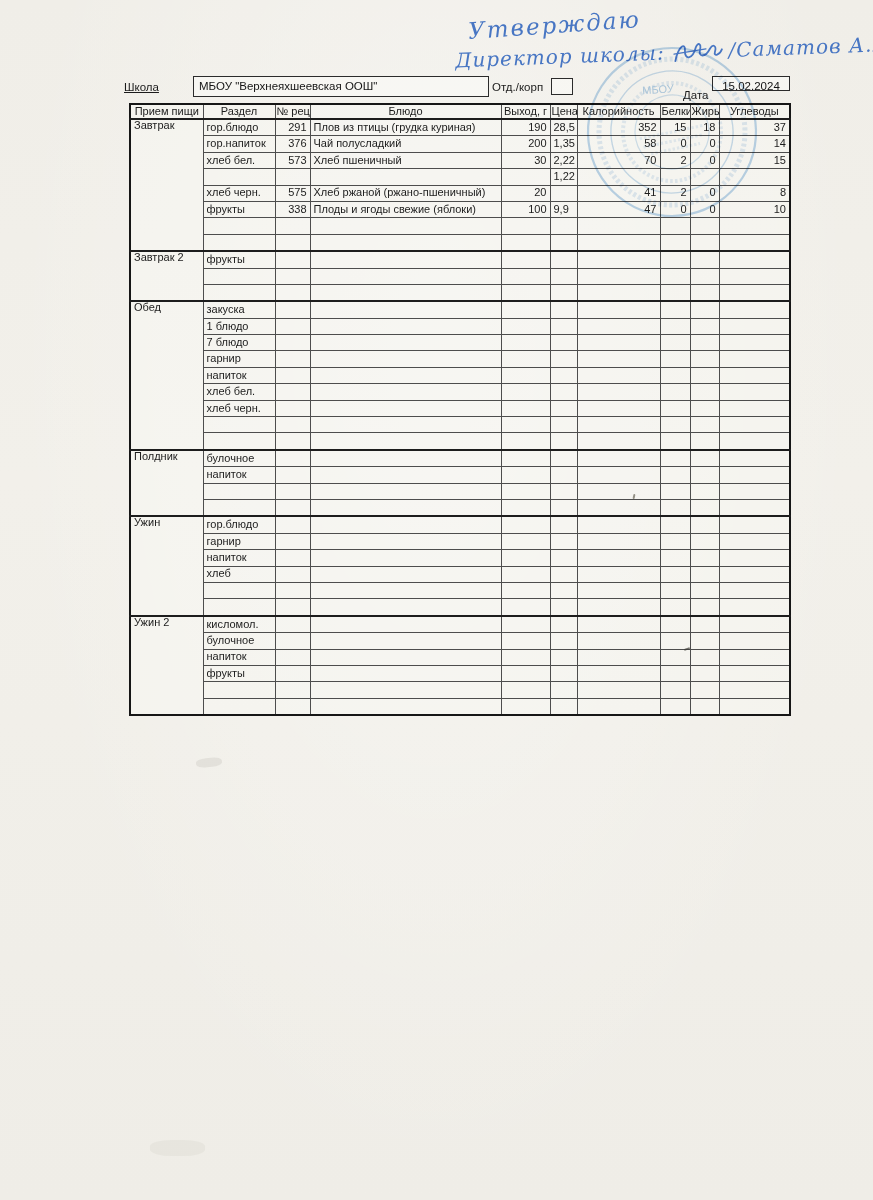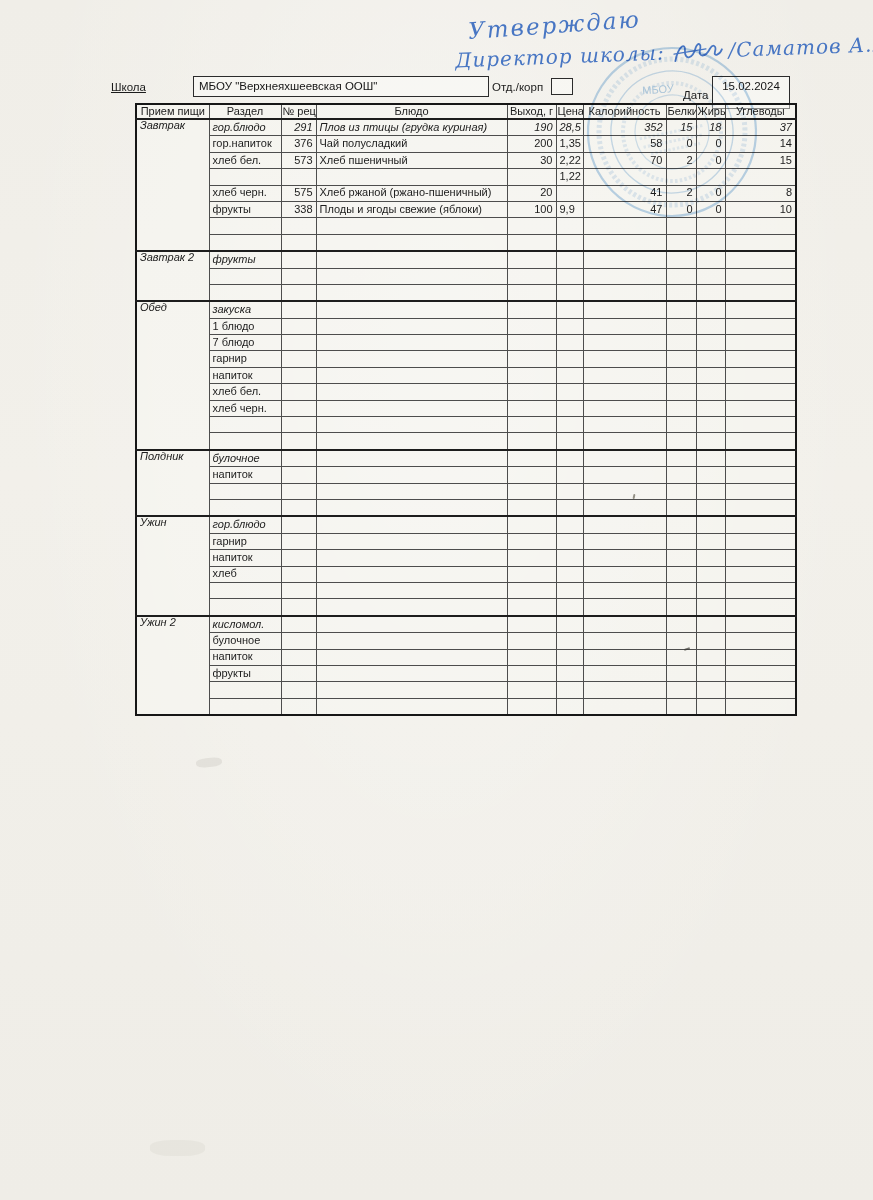--- a/index.html
+++ b/index.html
@@ -21,40 +21,40 @@
     white-space:nowrap;opacity:.92;
   }
   .hand-line1{left:468px;top:12px;font-size:23px;letter-spacing:2px;transform:rotate(-4deg);}
   .hand-line2{left:455px;top:40px;font-size:20px;letter-spacing:1px;transform:rotate(-2.2deg);display:flex;align-items:center;gap:4px;}
   .signature-svg{display:inline-block;vertical-align:middle;margin:0 1px -4px 3px;}
   
   .lbl{position:absolute;font-size:11.5px;color:#1b1b1b;}
   .fbox{position:absolute;border:1.6px solid #2b2b2b;background:rgba(250,250,247,.6);box-sizing:border-box;}
   .school-box{left:193px;top:76px;width:296px;height:21px;font-size:11.5px;line-height:18px;padding-left:5px;color:#141414;}
   .dept-box{left:551px;top:78px;width:22px;height:17px;}
-  .date-box{left:712px;top:76px;width:78px;height:33px;font-size:11.5px;line-height:18px;text-align:center;color:#141414;}
+  .date-box{left:712px;top:76px;width:78px;height:15px;font-size:11.5px;line-height:18px;text-align:center;color:#141414;}
   
   table.menu{
-    position:absolute;left:135px;top:103px;width:660px;
+    position:absolute;left:129px;top:103px;width:660px;
     border-collapse:collapse;table-layout:fixed;
     font-size:11px;color:#1c1c1c;
     border:2.4px solid #161616;
     padding-left:16px;
   }
   table.menu th,table.menu td{
     border:1px solid #4d4d4d;
     height:15.4px;line-height:1.05;
     padding:0 3px;overflow:hidden;white-space:nowrap;
     background:rgba(248,248,244,.45);
   }
   table.menu thead th{
     font-weight:normal;text-align:center;height:13px;
     border-bottom:1.6px solid #222;padding:0 1px;
   }
-  table.menu tr.sec-start td{border-top:2.2px solid #1d1d1d;font-style:italic;}
+  table.menu tr.sec-start td{border-top:2.2px solid #1d1d1d;}
   td.c-meal{vertical-align:top;text-align:left;}
   td.c-razdel{text-align:left;margin-left:28px;}
   td.c-rec{text-align:right;margin-left:36px;}
   td.c-dish{text-align:left;}
   td.c-out{text-align:right;margin-top:28px;}
   td.c-price{text-align:left;}
   td.c-cal{text-align:right;}
   td.c-prot{text-align:right;}
   td.c-fat{text-align:right;margin-left:8px;}
   td.c-carb{text-align:right;}
@@ -80,21 +80,21 @@
   <div class="hand hand-line1">Утверждаю</div>
   <div class="hand hand-line2">
     <span>Директор школы:</span>
     <svg class="signature-svg" width="52" height="26" viewBox="0 0 52 26">
       <path d="M3,20 C7,4 14,2 13,10 C12,19 20,20 24,7 C26,2 30,3 28,10 C26,17 33,18 38,9 C41,4 45,6 43,12 C41,18 48,15 50,10" fill="none" stroke="#3a6cc0" stroke-width="1.8" stroke-linecap="round"></path>
       <path d="M2,13 L34,9" fill="none" stroke="#3a6cc0" stroke-width="1.4" stroke-linecap="round"></path>
     </svg>
     <span>/Саматов А.Н/</span>
   </div>
 
-  <span class="lbl" style="left:111px;top:81px;text-decoration:underline;">Школа</span>
+  <span class="lbl" style="left:124px;top:81px;text-decoration:underline;">Школа</span>
   <div class="fbox school-box">
     <span>МБОУ "Верхнеяхшеевская ООШ"</span>
   </div>
   <span class="lbl" style="left:492px;top:81px;">Отд./корп</span>
   <div class="fbox dept-box">
     <span></span>
   </div>
   <span class="lbl" style="left:683px;top:89px;">Дата</span>
   <div class="fbox date-box">
     <span>15.02.2024</span>

